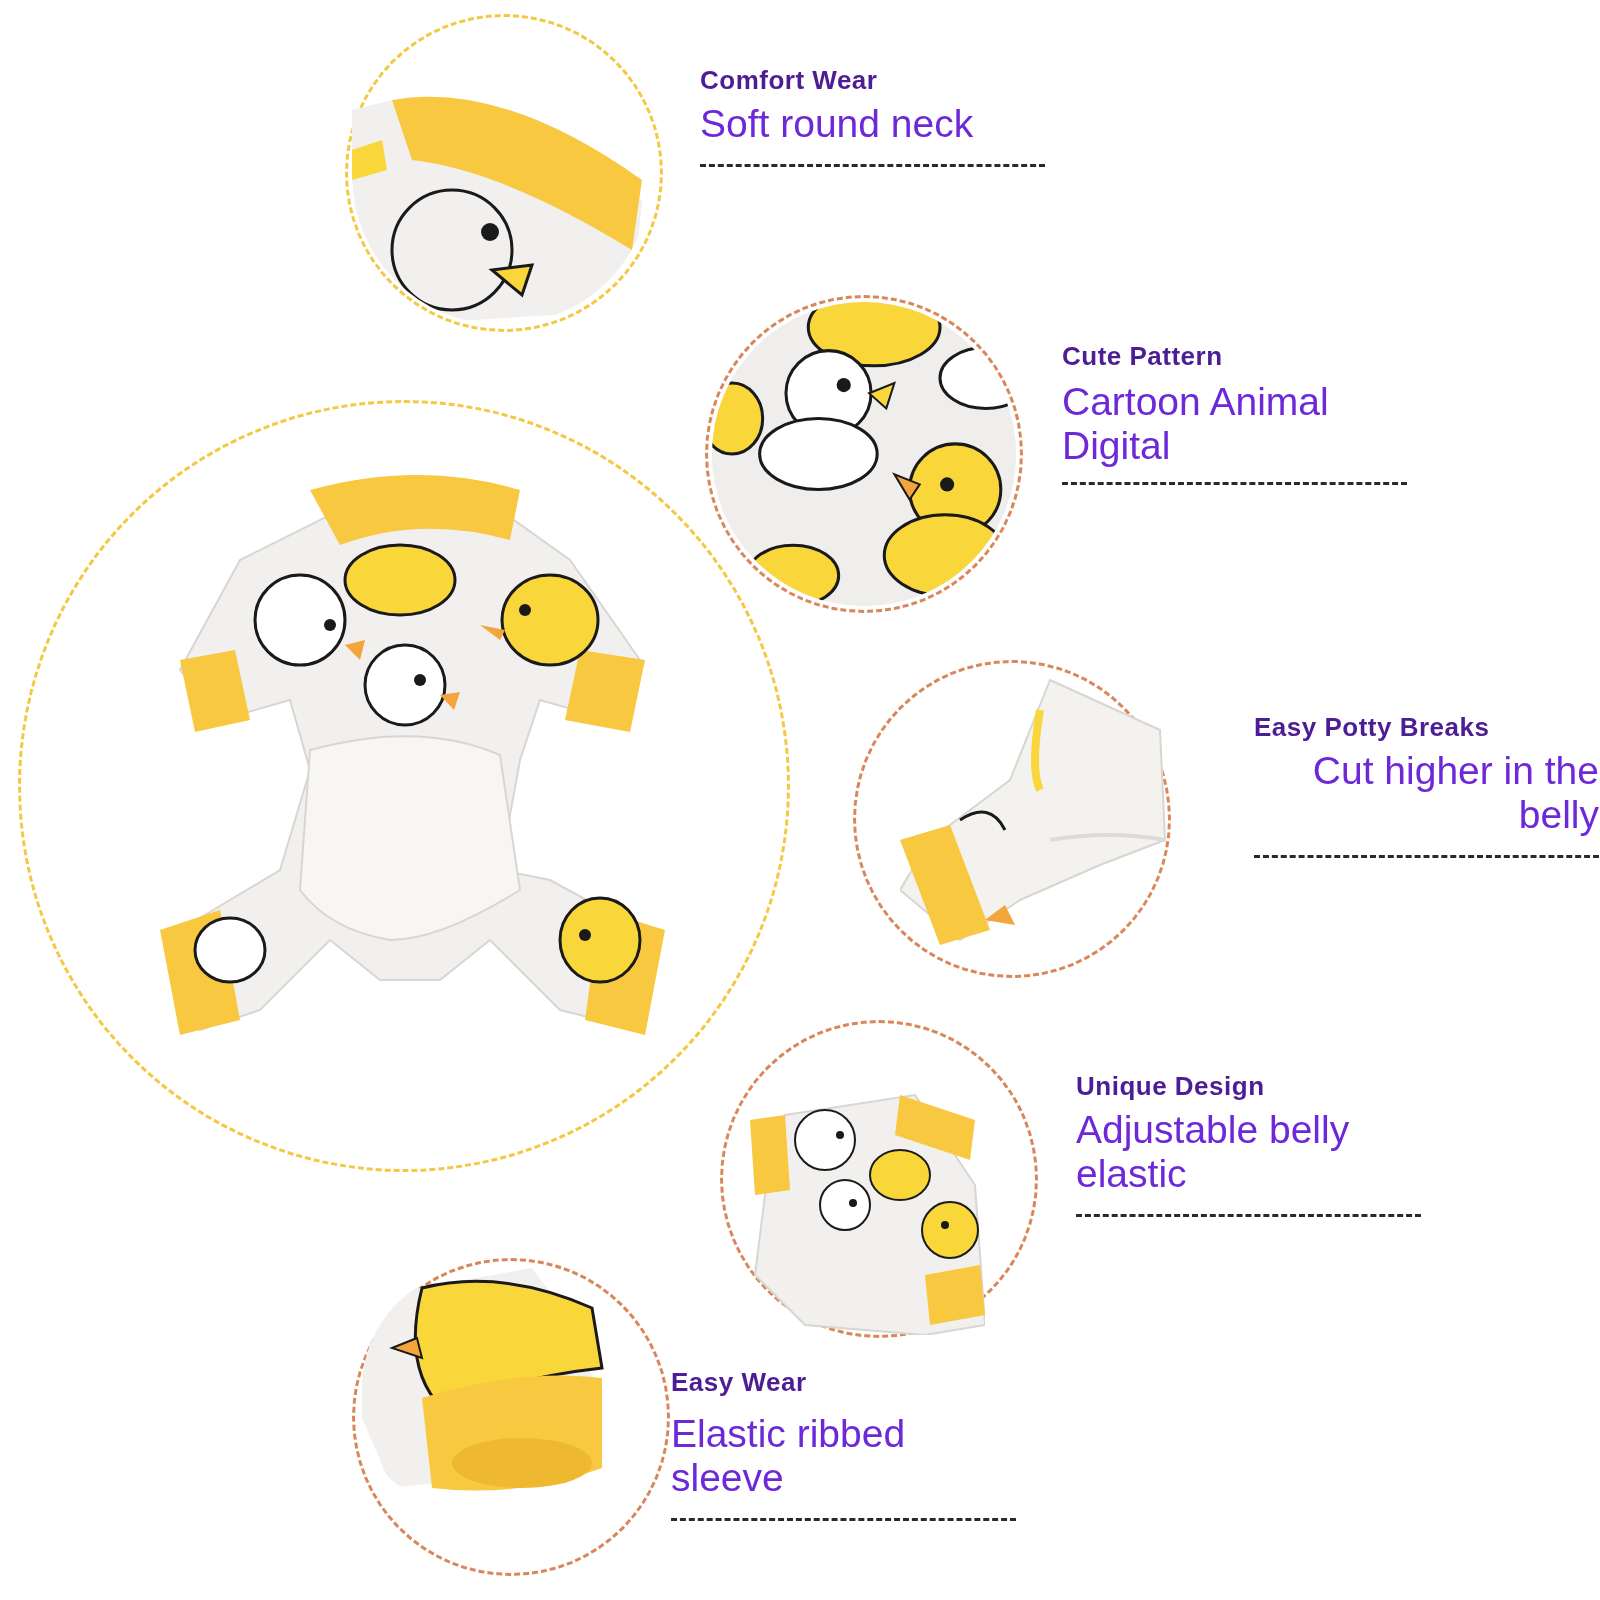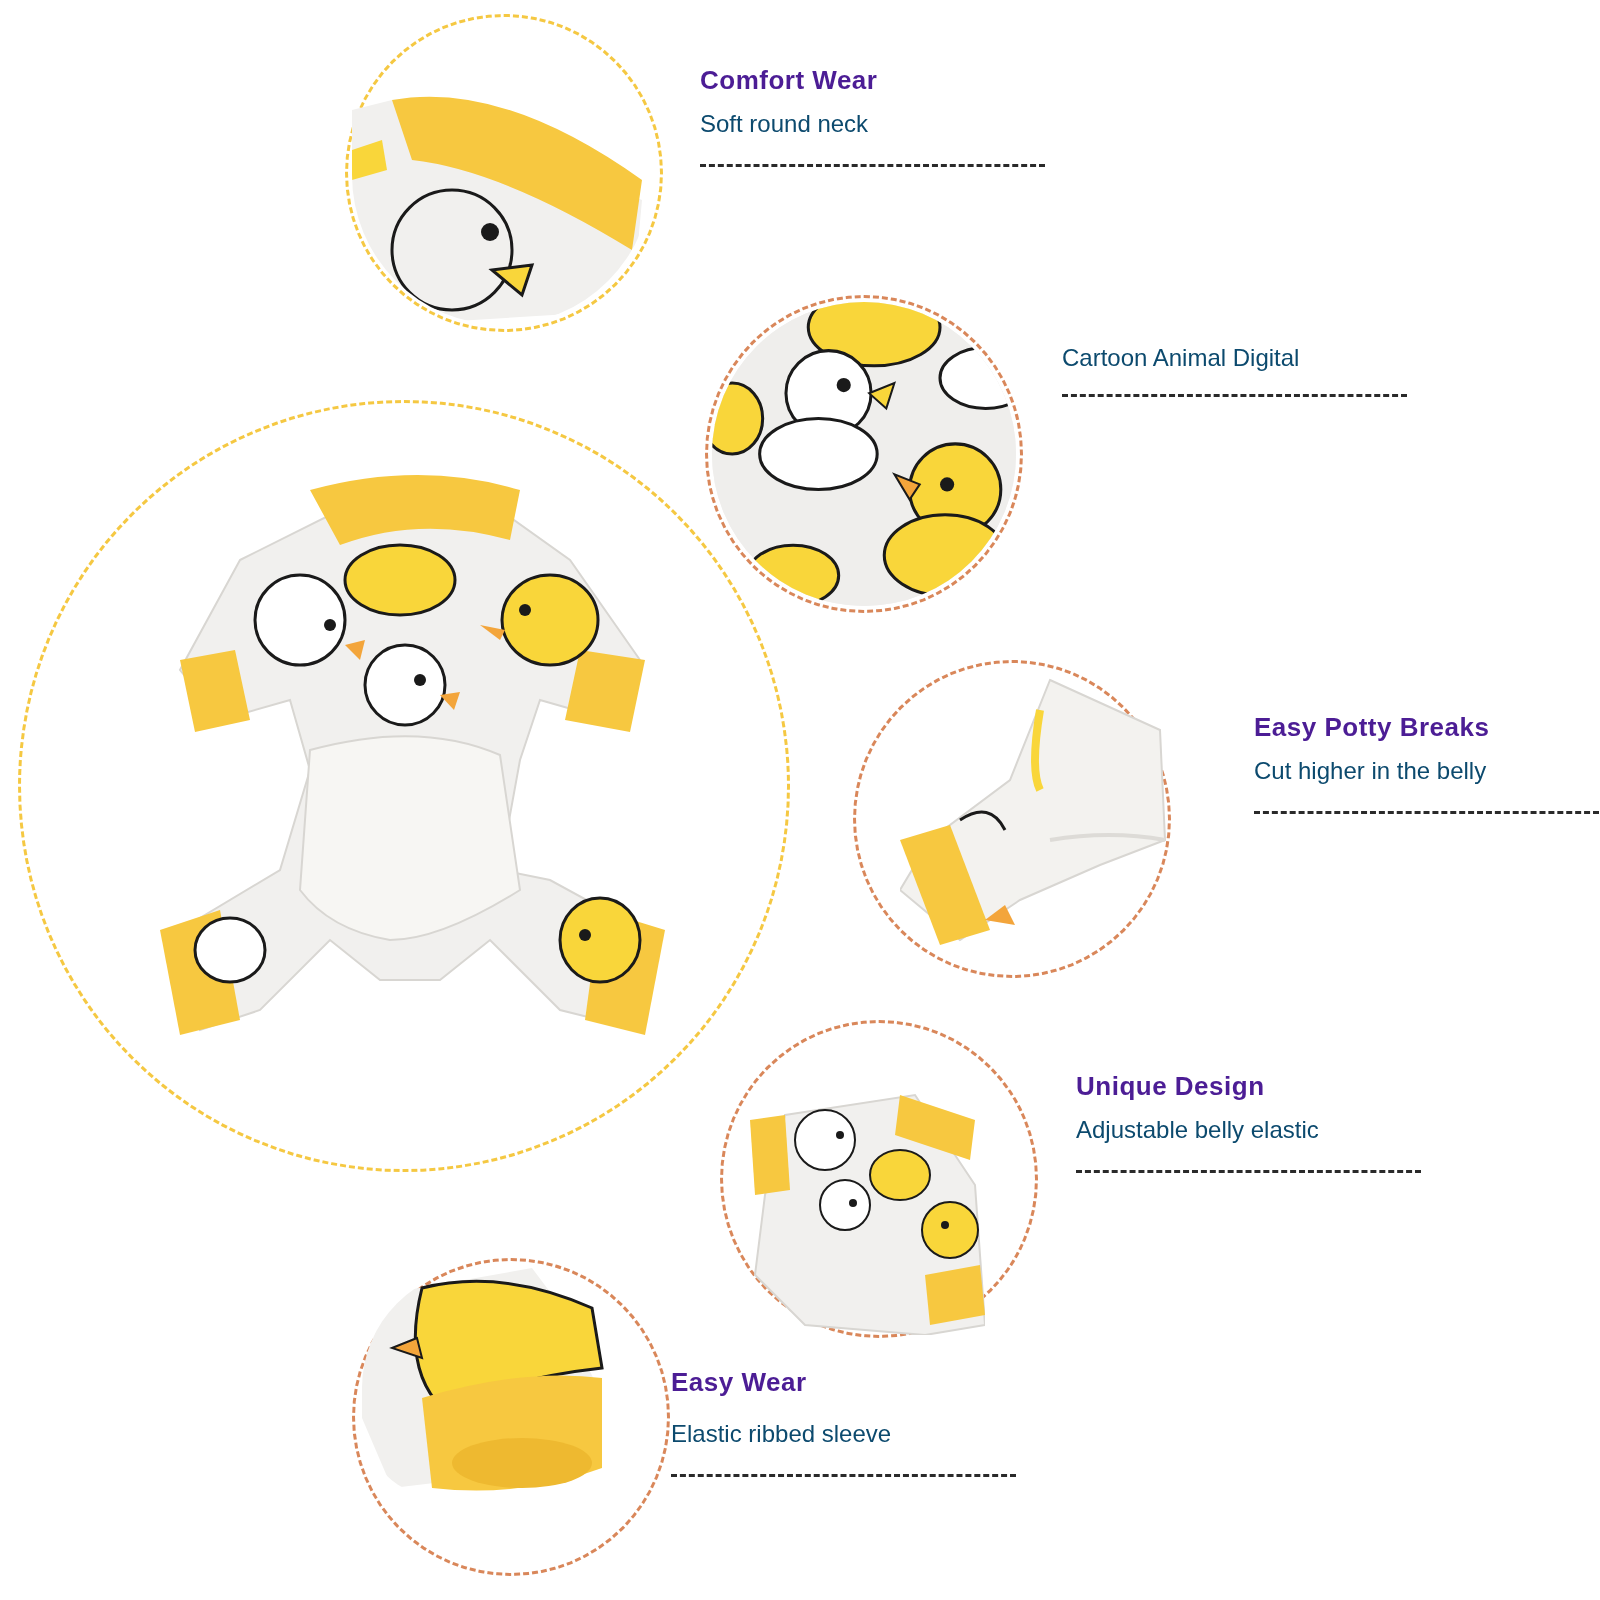--- a/index.html
+++ b/index.html
@@ -4,21 +4,21 @@
 <style>
   html, body { margin:0; padding:0; background:#ffffff; }
   body { width:1600px; height:1600px; position:relative; overflow:hidden; font-family:"Liberation Sans", sans-serif; }
   .circle { position:absolute; border-radius:50%; box-sizing:border-box; }
   .circle.yellow { border:3px dashed #f5c842; }
   .circle.orange { border:3px dashed #d9875a; }
   .photo { position:absolute; border-radius:50%; overflow:hidden; background:#f1f0ee; }
   .photo svg { width:100%; height:100%; display:block; }
   .callout { position:absolute; }
   .callout .title { color:#4c1d95; font-weight:bold; font-size:26px; line-height:44px; letter-spacing:0.5px; white-space:nowrap; }
-  .callout .desc { color:#0c4a6e; font-size:24px; line-height:44px; margin-top:6px; }
+  .callout .desc { color:#6d28d9; font-size:39px; line-height:44px; margin-top:6px; }
   .callout .rule { margin-top:18px; height:0; border-top:3px dashed #2a2a2a; }
 </style>
 </head>
 <body>
 
 <div class="circle yellow" style="left:18px;top:400px;width:772px;height:772px;"></div>
 <div style="position:absolute;left:140px;top:470px;width:540px;height:580px;">
   <svg viewBox="0 0 540 580" width="540" height="580">
 
     <path d="M100 90 L200 40 L360 40 L430 90 L500 190 L470 250 L400 230 L380 290 L360 400 L410 410 L520 470 L500 560 L420 540 L350 470 L300 510 L240 510 L190 470 L120 540 L60 560 L40 460 L140 400 L170 300 L150 230 L80 250 L40 200 Z" fill="#f1f0ee" stroke="#d8d6d2" stroke-width="2"></path>
@@ -86,40 +86,41 @@
       <ellipse cx="20" cy="115" rx="30" ry="35" fill="#f9d63a"></ellipse>
       <ellipse cx="270" cy="75" rx="45" ry="30" fill="#ffffff"></ellipse>
     </g>
     <path d="M155 90 l25 -10 l-8 25 Z" fill="#f9d63a" stroke="#1a1a1a" stroke-width="2"></path>
     <path d="M205 180 l-25 -10 l15 25 Z" fill="#f3a53b" stroke="#1a1a1a" stroke-width="2"></path>
     <circle cx="130" cy="82" r="7" fill="#1a1a1a"></circle>
     <circle cx="232" cy="180" r="7" fill="#1a1a1a"></circle>
   </svg>
 </div>
 <div class="callout" style="left:1062px;top:334px;width:345px;">
+  <div class="title">Cute Pattern</div>
   <div class="desc" style="margin-top:2px;">
     <div>Cartoon Animal Digital</div>
   </div>
   <div class="rule" style="margin-top:14px;"></div>
 </div>
 
 <div class="circle orange" style="left:853px;top:660px;width:318px;height:318px;"></div>
 <div style="position:absolute;left:900px;top:670px;width:270px;height:280px;">
   <svg viewBox="0 0 270 280" width="270" height="280">
     <path d="M150 10 L260 60 L265 170 L200 195 L120 230 L60 270 L0 220 L30 170 L110 110 Z" fill="#f3f2ef" stroke="#d8d6d2" stroke-width="2"></path>
     <path d="M0 170 L50 155 L90 260 L40 275 Z" fill="#f7c840"></path>
     <path d="M60 150 q30 -20 45 10" fill="none" stroke="#1a1a1a" stroke-width="3"></path>
     <path d="M85 250 l20 -15 l10 20 Z" fill="#f3a53b"></path>
     <path d="M140 40 q-10 60 0 80" fill="none" stroke="#f9d63a" stroke-width="8"></path>
     <path d="M150 170 q60 -10 115 0" fill="none" stroke="#dddbd7" stroke-width="4"></path>
   </svg>
 </div>
 <div class="callout" style="left:1254px;top:705px;width:345px;">
   <div class="title">Easy Potty Breaks</div>
-  <div class="desc" style="margin-top:0;">Cut higher in the belly</div>
+  <div class="desc" style="margin-top:0;text-align:right;">Cut higher in the belly</div>
   <div class="rule"></div>
 </div>
 
 <div class="circle orange" style="left:720px;top:1020px;width:318px;height:318px;"></div>
 <div style="position:absolute;left:745px;top:1075px;width:240px;height:260px;">
   <svg viewBox="0 0 240 260" width="240" height="260">
     <path d="M40 40 L170 20 L230 110 L240 250 L180 260 L60 250 L10 200 L20 120 Z" fill="#f1f0ee" stroke="#d8d6d2" stroke-width="2"></path>
     <path d="M155 20 L230 45 L225 85 L150 60 Z" fill="#f7c840"></path>
     <path d="M5 45 L40 40 L45 115 L10 120 Z" fill="#f7c840"></path>
     <path d="M180 200 L235 190 L240 240 L185 250 Z" fill="#f7c840"></path>

